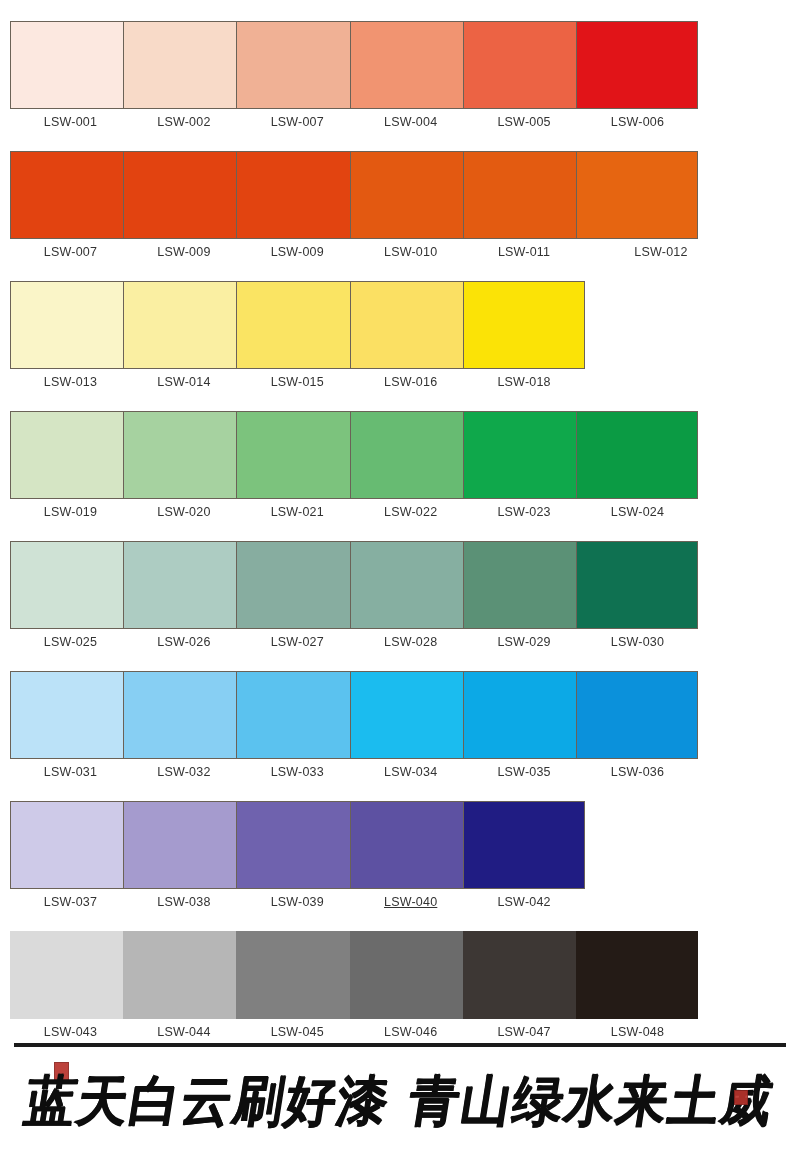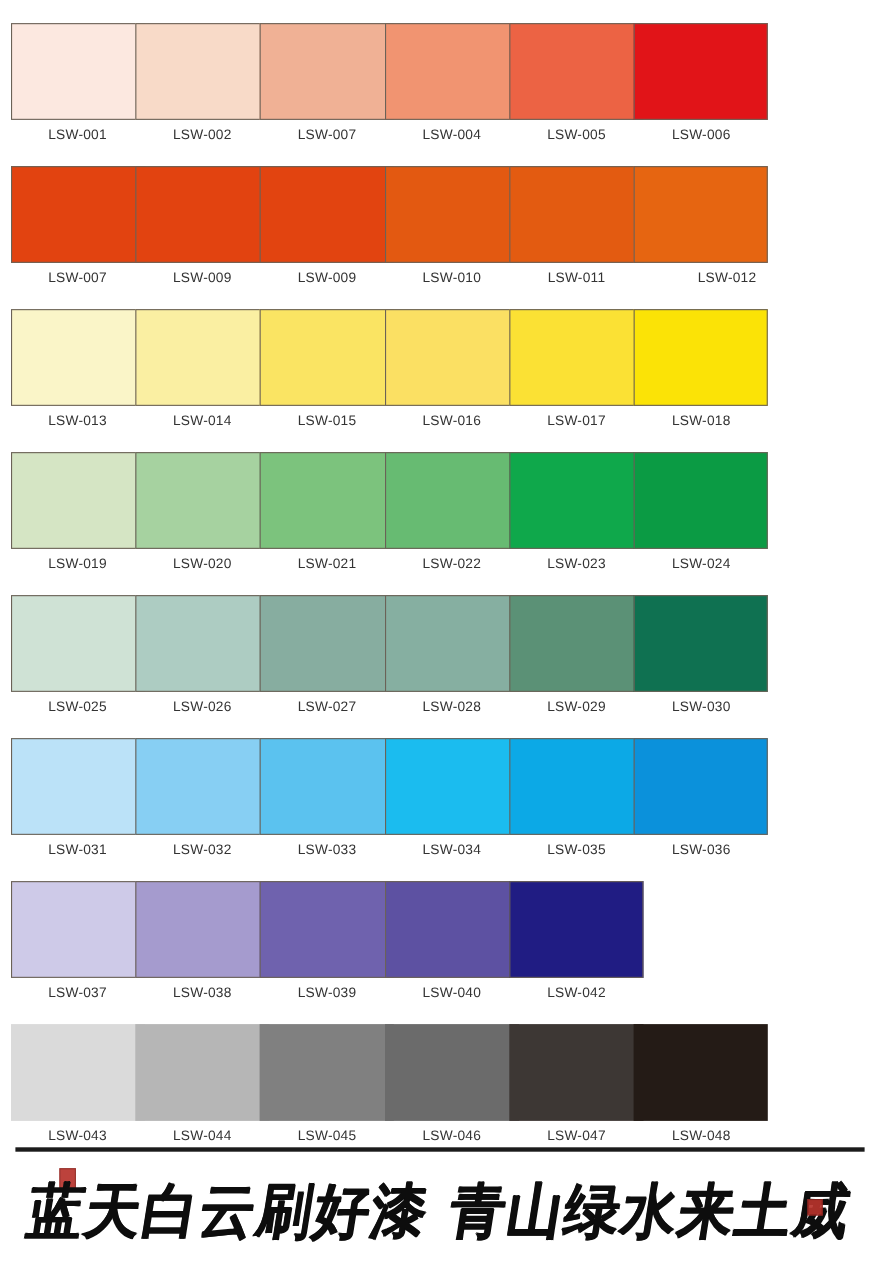--- a/index.html
+++ b/index.html
@@ -198,24 +198,20 @@
         </div>
         <div class="swatch-cell">
           <div class="swatch-chip" style="background-color: rgb(250, 228, 99); border-color: rgb(107, 98, 87);"></div>
           <div class="swatch-label" style="color: rgb(51, 51, 51);">LSW-015</div>
         </div>
         <div class="swatch-cell">
           <div class="swatch-chip" style="background-color: rgb(251, 224, 99); border-color: rgb(107, 98, 87);"></div>
           <div class="swatch-label" style="color: rgb(51, 51, 51);">LSW-016</div>
         </div>
         <div class="swatch-cell">
-          <div class="swatch-chip" style="background-color: rgb(251, 225, 52); border-color: rgb(107, 98, 87);"></div>
-          <div class="swatch-label" style="color: rgb(51, 51, 51);">LSW-017</div>
-        </div>
-        <div class="swatch-cell">
           <div class="swatch-chip" style="background-color: rgb(251, 227, 6); border-color: rgb(107, 98, 87);"></div>
           <div class="swatch-label" style="color: rgb(51, 51, 51);">LSW-018</div>
         </div>
       </div>
       <div class="swatch-row">
         <div class="swatch-cell">
           <div class="swatch-chip" style="background-color: rgb(213, 229, 196); border-color: rgb(107, 98, 87);"></div>
           <div class="swatch-label" style="color: rgb(51, 51, 51);">LSW-019</div>
         </div>
         <div class="swatch-cell">
@@ -299,21 +295,21 @@
         <div class="swatch-cell">
           <div class="swatch-chip" style="background-color: rgb(165, 155, 206); border-color: rgb(107, 98, 87);"></div>
           <div class="swatch-label" style="color: rgb(51, 51, 51);">LSW-038</div>
         </div>
         <div class="swatch-cell">
           <div class="swatch-chip" style="background-color: rgb(111, 98, 174); border-color: rgb(107, 98, 87);"></div>
           <div class="swatch-label" style="color: rgb(51, 51, 51);">LSW-039</div>
         </div>
         <div class="swatch-cell">
           <div class="swatch-chip" style="background-color: rgb(93, 81, 162); border-color: rgb(107, 98, 87);"></div>
-          <div class="swatch-label" style="color: rgb(51, 51, 51);">LSW-040</div>
+          <div class="swatch-label" style="color: rgb(51, 51, 51); text-decoration: underline;">LSW-040</div>
         </div>
         <div class="swatch-cell">
           <div class="swatch-chip" style="background-color: rgb(32, 28, 131); border-color: rgb(107, 98, 87);"></div>
           <div class="swatch-label" style="color: rgb(51, 51, 51);">LSW-042</div>
         </div>
       </div>
       <div class="swatch-row no-border">
         <div class="swatch-cell">
           <div class="swatch-chip" style="background-color: rgb(218, 218, 218);"></div>
           <div class="swatch-label" style="color: rgb(51, 51, 51);">LSW-043</div>

